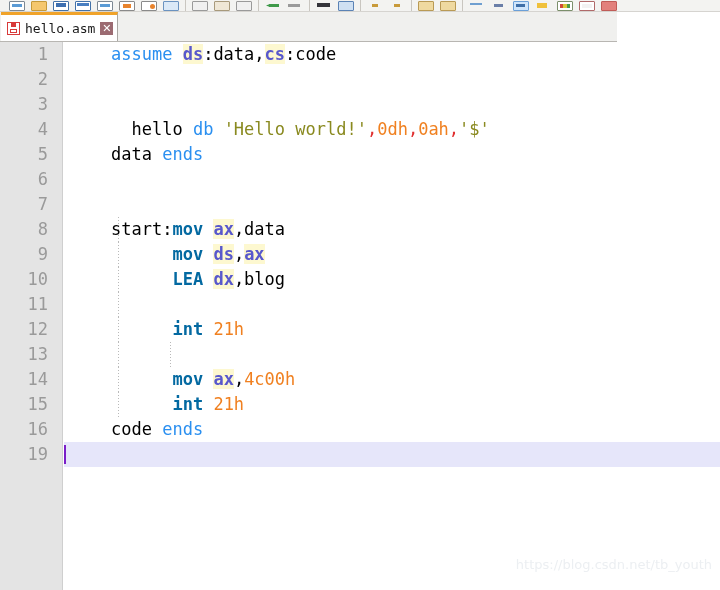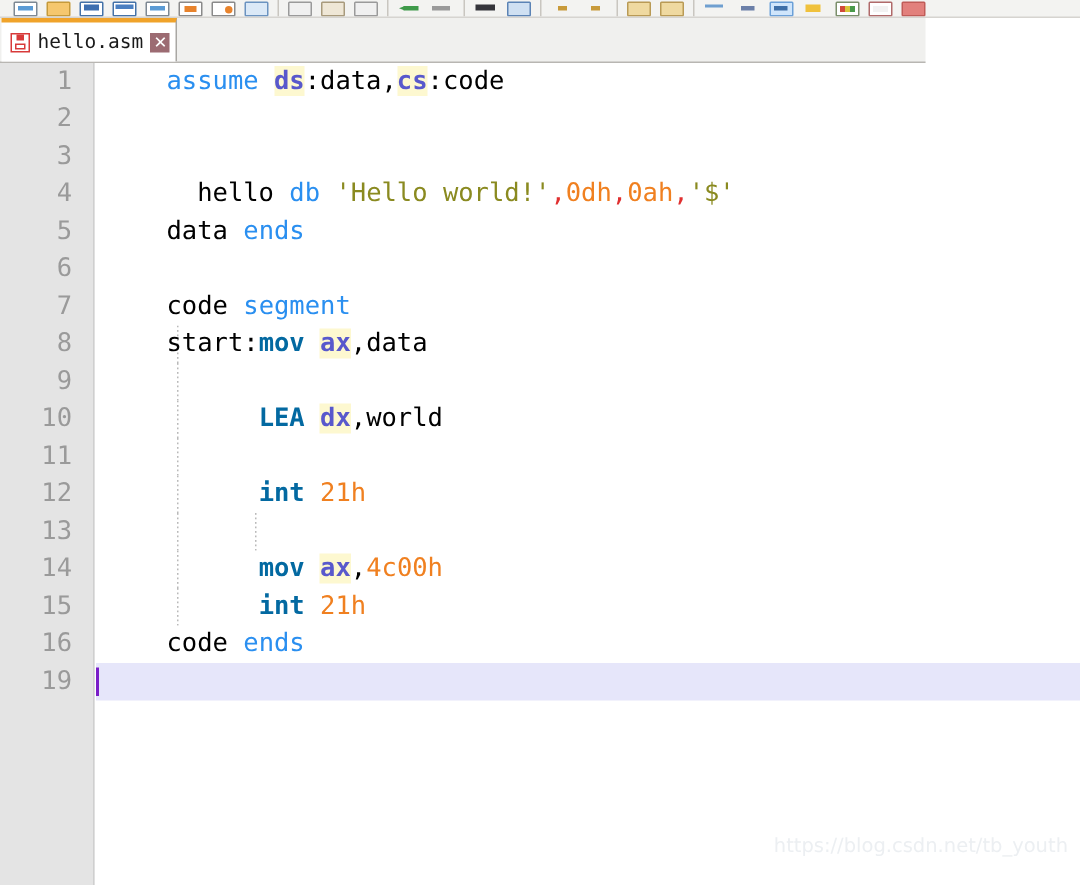--- a/index.html
+++ b/index.html
@@ -414,24 +414,24 @@
 
 <div id="editor">
   <div id="gutter"></div>
   <div id="codearea">
       <div class="row"><div class="lnum">1</div><div class="code"><span class="t-kw">assume </span><span class="t-reg">ds</span><span class="t-txt">:data,</span><span class="t-reg">cs</span><span class="t-txt">:code</span></div></div>
       <div class="row"><div class="lnum">2</div><div class="code"></div></div>
       <div class="row"><div class="lnum">3</div></div>
       <div class="row"><div class="lnum">4</div><div class="code"><span class="t-txt">  hello </span><span class="t-kw">db</span><span class="t-txt"> </span><span class="t-str">'Hello world!'</span><span class="t-op">,</span><span class="t-num">0dh</span><span class="t-op">,</span><span class="t-num">0ah</span><span class="t-op">,</span><span class="t-str">'$'</span></div></div>
       <div class="row"><div class="lnum">5</div><div class="code"><span class="t-txt">data </span><span class="t-kw">ends</span></div></div>
       <div class="row"><div class="lnum">6</div><div class="code"></div></div>
-      <div class="row"><div class="lnum">7</div><div class="code"><span class="t-txt">code </span><span class="t-kw">segment</span></div></div>
+      <div class="row"><div class="lnum">7</div></div>
       <div class="row"><div class="guide g1"></div><div class="lnum">8</div><div class="code"><span class="t-txt">start:</span><span class="t-ins">mov</span><span class="t-txt"> </span><span class="t-reg">ax</span><span class="t-txt">,data</span></div></div>
-      <div class="row"><div class="guide g1"></div><div class="lnum">9</div></div>
-      <div class="row"><div class="guide g1"></div><div class="lnum">10</div><div class="code"><span class="t-txt">      </span><span class="t-ins">LEA</span><span class="t-txt"> </span><span class="t-reg">dx</span><span class="t-txt">,world</span></div></div>
+      <div class="row"><div class="guide g1"></div><div class="lnum">9</div><div class="code"><span class="t-txt">      </span><span class="t-ins">mov</span><span class="t-txt"> </span><span class="t-reg">ds</span><span class="t-txt">,</span><span class="t-reg">ax</span></div></div>
+      <div class="row"><div class="guide g1"></div><div class="lnum">10</div><div class="code"><span class="t-txt">      </span><span class="t-ins">LEA</span><span class="t-txt"> </span><span class="t-reg">dx</span><span class="t-txt">,blog</span></div></div>
       <div class="row"><div class="guide g1"></div><div class="lnum">11</div></div>
       <div class="row"><div class="guide g1"></div><div class="lnum">12</div><div class="code"><span class="t-txt">      </span><span class="t-ins">int</span><span class="t-txt"> </span><span class="t-num">21h</span></div></div>
       <div class="row"><div class="guide g1"></div><div class="guide g2"></div><div class="lnum">13</div><div class="code"></div></div>
       <div class="row"><div class="guide g1"></div><div class="lnum">14</div><div class="code"><span class="t-txt">      </span><span class="t-ins">mov</span><span class="t-txt"> </span><span class="t-reg">ax</span><span class="t-txt">,</span><span class="t-num">4c00h</span></div></div>
       <div class="row"><div class="guide g1"></div><div class="lnum">15</div><div class="code"><span class="t-txt">      </span><span class="t-ins">int</span><span class="t-txt"> </span><span class="t-num">21h</span></div></div>
       <div class="row"><div class="lnum">16</div><div class="code"><span class="t-txt">code </span><span class="t-kw">ends</span></div></div>
       <div class="row current"><div class="rowbg"></div><div class="lnum">19</div><div class="code"></div><div id="caret"></div></div>
     </div>
   <div id="watermark">https://blog.csdn.net/tb_youth</div>
 </div>

